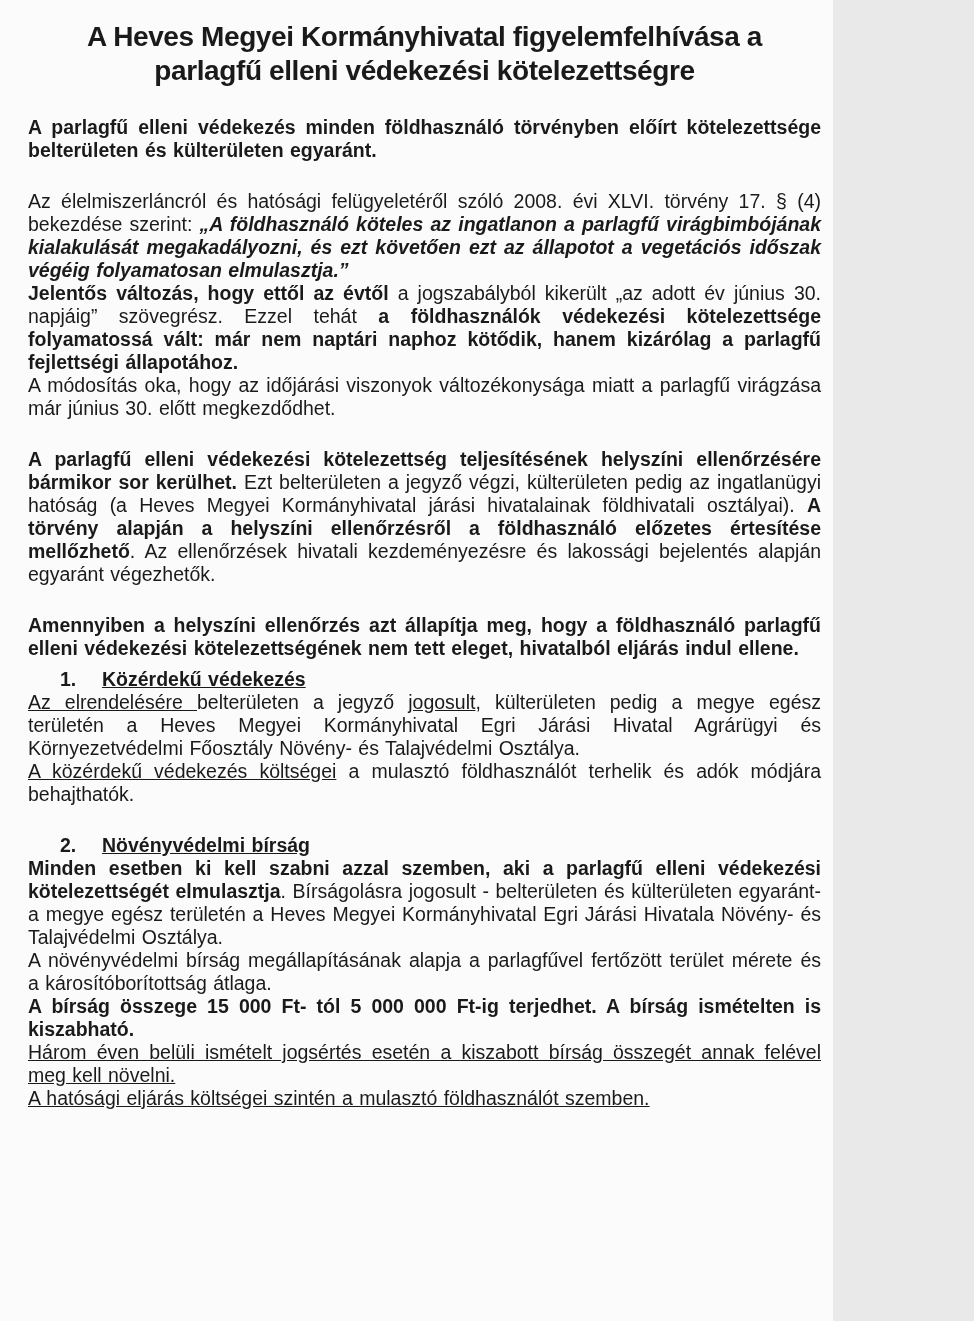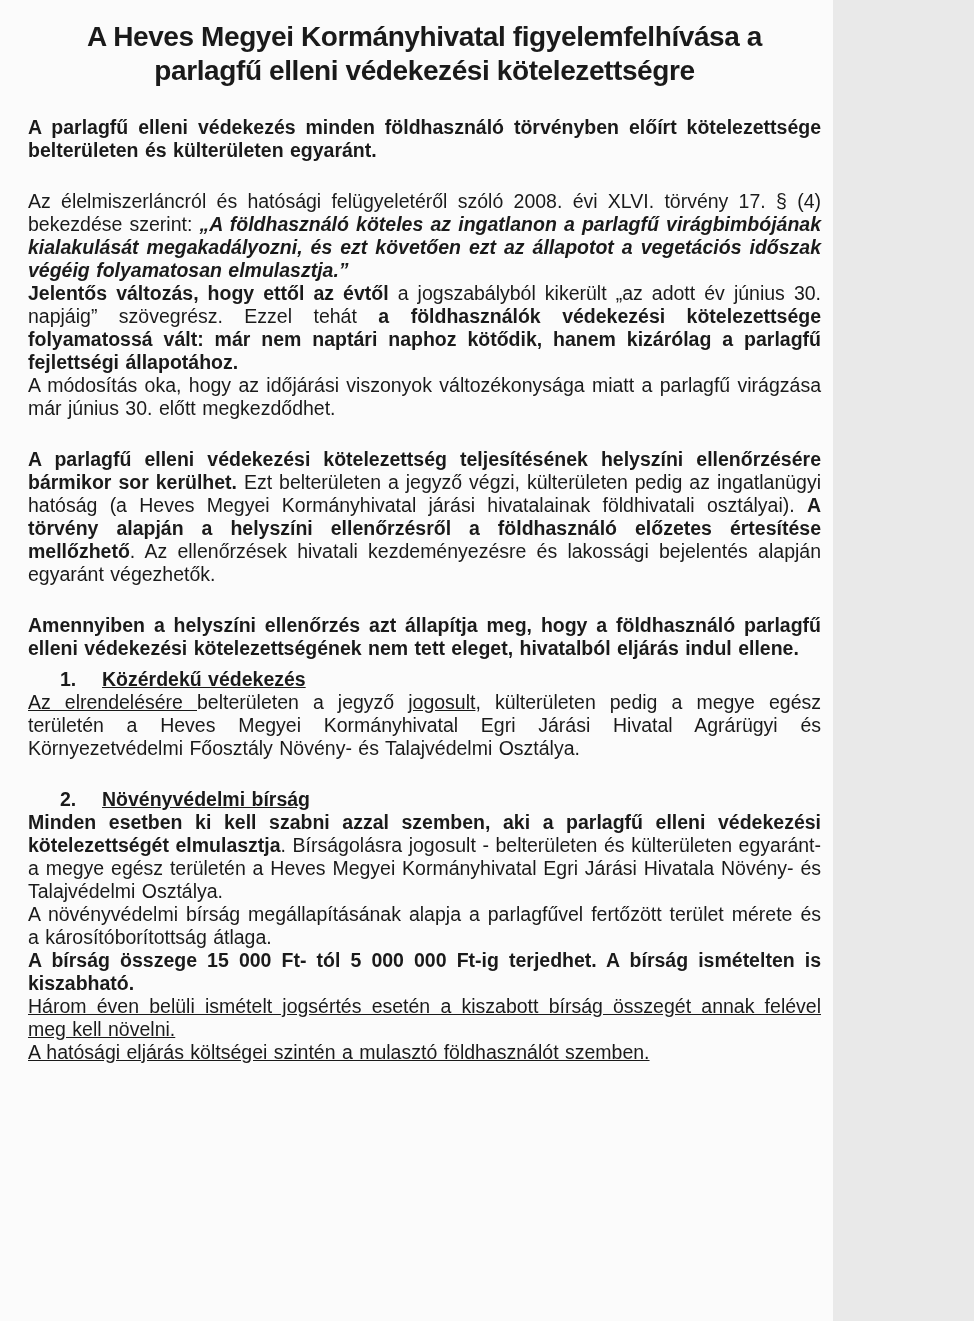--- a/index.html
+++ b/index.html
@@ -56,20 +56,21 @@
   <h1 class="doc-title">A Heves Megyei Kormányhivatal figyelemfelhívása a parlagfű elleni védekezési kötelezettségre</h1>
   <div>
       <div class="para mt-section"><span class="b ">A parlagfű elleni védekezés minden földhasználó törvényben előírt kötelezettsége belterületen és külterületen egyaránt.</span></div>
       <div class="para mt-section"><span class="">Az élelmiszerláncról és hatósági felügyeletéről szóló 2008. évi XLVI. törvény 17. § (4) bekezdése szerint: </span><span class="b i ">„A földhasználó köteles az ingatlanon a parlagfű virágbimbójának kialakulását megakadályozni, és ezt követően ezt az állapotot a vegetációs időszak végéig folyamatosan elmulasztja.”</span></div>
       <div class="para"><span class="b ">Jelentős változás, hogy ettől az évtől</span><span class=""> a jogszabályból kikerült „az adott év június 30. napjáig” szövegrész. Ezzel tehát </span><span class="b ">a földhasználók védekezési kötelezettsége folyamatossá vált: már nem naptári naphoz kötődik, hanem kizárólag a parlagfű fejlettségi állapotához.</span></div>
       <div class="para"><span class="">A módosítás oka, hogy az időjárási viszonyok változékonysága miatt a parlagfű virágzása már június 30. előtt megkezdődhet.</span></div>
       <div class="para mt-section"><span class="b ">A parlagfű elleni védekezési kötelezettség teljesítésének helyszíni ellenőrzésére bármikor sor kerülhet.</span><span class=""> Ezt belterületen a jegyző végzi, külterületen pedig az ingatlanügyi hatóság (a Heves Megyei Kormányhivatal járási hivatalainak földhivatali osztályai). </span><span class="b ">A törvény alapján a helyszíni ellenőrzésről a földhasználó előzetes értesítése mellőzhető</span><span class="">. Az ellenőrzések hivatali kezdeményezésre és lakossági bejelentés alapján egyaránt végezhetők.</span></div>
       <div class="para mt-section"><span class="b ">Amennyiben a helyszíni ellenőrzés azt állapítja meg, hogy a földhasználó parlagfű elleni védekezési kötelezettségének nem tett eleget, hivatalból eljárás indul ellene.</span></div>
       <div class="para heading mt-small"><span class="num">1.</span><span class="b u ">Közérdekű védekezés</span></div>
       <div class="para"><span class="u ">Az elrendelésére </span><span class="">belterületen a jegyző </span><span class="u ">jogosult</span><span class="">, külterületen pedig a megye egész területén a Heves Megyei Kormányhivatal Egri Járási Hivatal Agrárügyi és Környezetvédelmi Főosztály Növény- és Talajvédelmi Osztálya.</span></div>
+      <div class="para"><span class="u ">A közérdekű védekezés költségei</span><span class=""> a mulasztó földhasználót terhelik és adók módjára behajthatók.</span></div>
       <div class="para heading mt-section"><span class="num">2.</span><span class="b u ">Növényvédelmi bírság</span></div>
       <div class="para"><span class="b ">Minden esetben ki kell szabni azzal szemben, aki a parlagfű elleni védekezési kötelezettségét elmulasztja</span><span class="">. Bírságolásra jogosult - belterületen és külterületen egyaránt- a megye egész területén a Heves Megyei Kormányhivatal Egri Járási Hivatala Növény- és Talajvédelmi Osztálya.</span></div>
       <div class="para"><span class="">A növényvédelmi bírság megállapításának alapja a parlagfűvel fertőzött terület mérete és a károsítóborítottság átlaga.</span></div>
       <div class="para"><span class="b ">A bírság összege 15 000 Ft- tól 5 000 000 Ft-ig terjedhet.  A bírság ismételten is kiszabható.</span></div>
       <div class="para"><span class="u ">Három éven belüli ismételt jogsértés esetén a kiszabott bírság összegét annak felével meg kell növelni.</span></div>
       <div class="para"><span class="u ">A hatósági eljárás költségei szintén a mulasztó földhasználót szemben.</span></div>
     </div>
 </div>
 
 </body></html>

